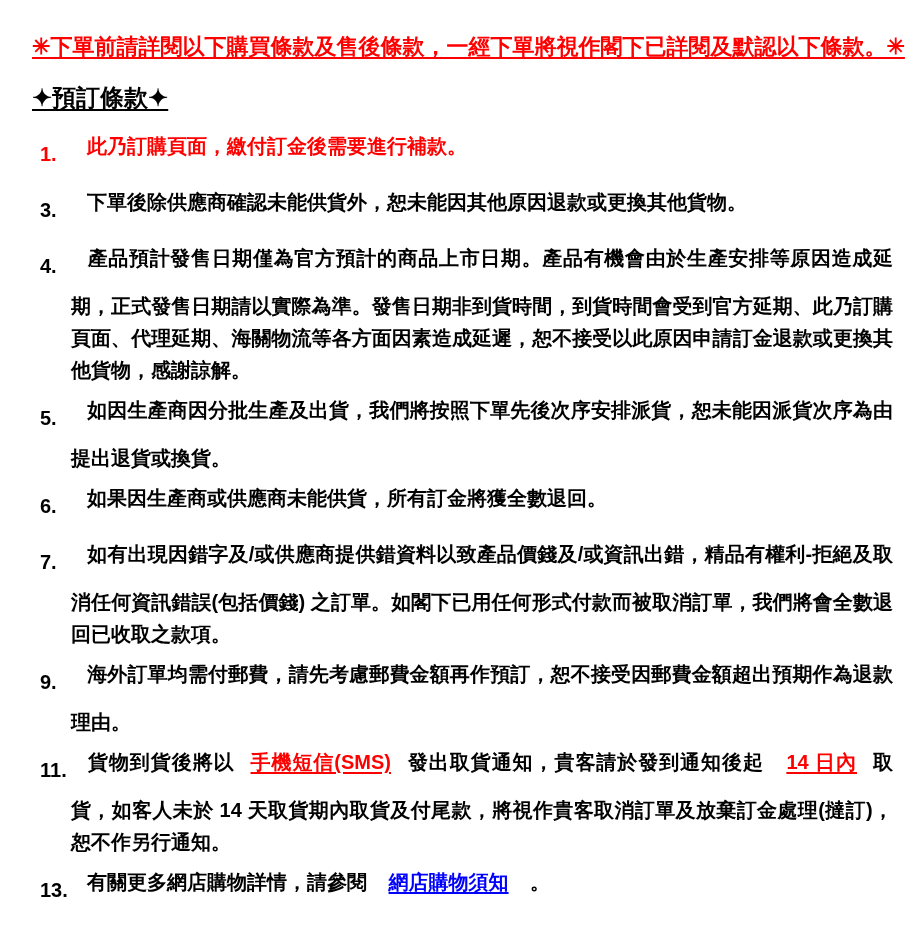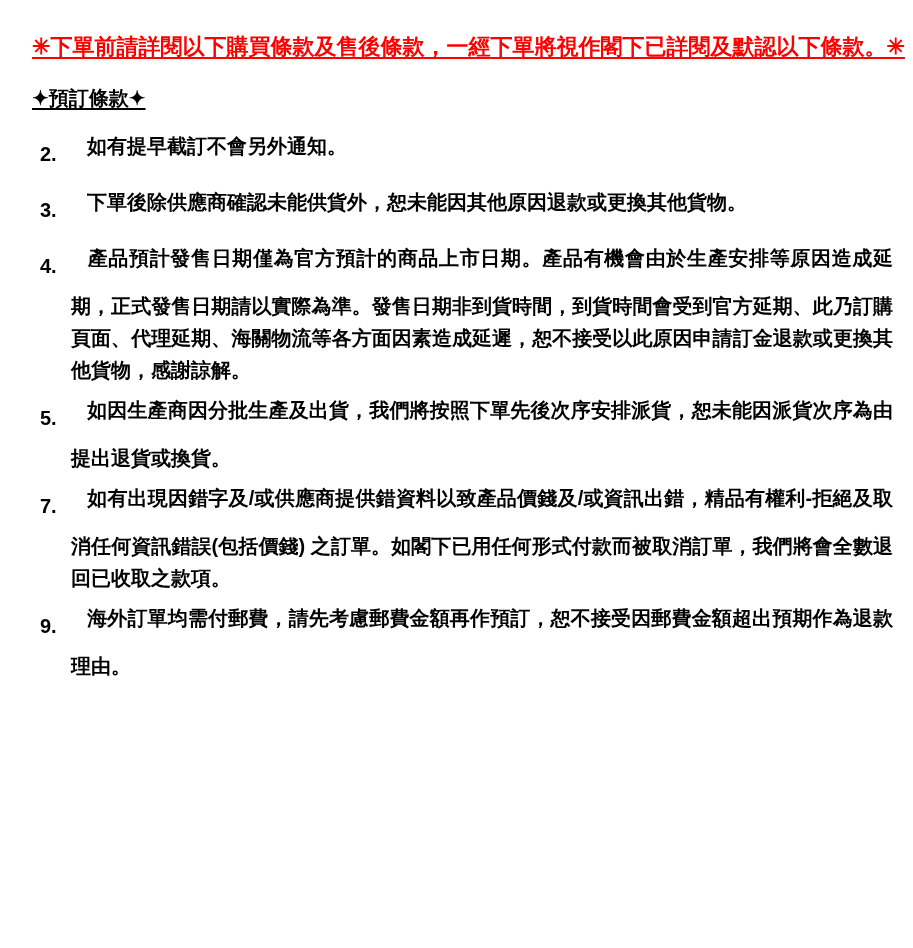--- a/index.html
+++ b/index.html
@@ -16,21 +16,21 @@
   .notice {
     color: var(--red, #ff0000);
     font-size: 22px;
     line-height: 30px;
     text-decoration: underline;
     text-underline-offset: 3px;
     margin-bottom: 21px;
     white-space: nowrap;
   }
   .section-title {
-    font-size: 20px;
+    font-size: 24px;
     line-height: 30px;
     text-decoration: underline;
     text-underline-offset: 3px;
     margin-bottom: 17px;
   }
   ol.terms {
     list-style: none;
     font-size: 20px;
     line-height: 32px;
   }
@@ -61,19 +61,22 @@
   }
 </style>
 </head>
 <body style="--red: #ff0000; --blue: #0000ff; --ink: #000000; background: rgb(255, 255, 255);">
 
 <div class="notice">✳下單前請詳閱以下購買條款及售後條款，一經下單將視作閣下已詳閱及默認以下條款。✳</div>
 
 <div class="section-title">✦預訂條款✦</div>
 
 <ol class="terms">
-    <li><span class="num">2.</span><span class="seg normal">如有提早截訂不會另外通知。</span></li>
+    <li class="red-item"><span class="num">1.</span><span class="seg red">此乃訂購頁面，繳付訂金後需要進行補款。</span></li>
     <li><span class="num">3.</span><span class="seg normal">下單後除供應商確認未能供貨外，恕未能因其他原因退款或更換其他貨物。</span></li>
     <li><span class="num">4.</span><span class="seg normal">產品預計發售日期僅為官方預計的商品上市日期。產品有機會由於生產安排等原因造成延期，正式發售日期請以實際為準。發售日期非到貨時間，到貨時間會受到官方延期、此乃訂購頁面、代理延期、海關物流等各方面因素造成延遲，恕不接受以此原因申請訂金退款或更換其他貨物，感謝諒解。</span></li>
     <li><span class="num">5.</span><span class="seg normal">如因生產商因分批生產及出貨，我們將按照下單先後次序安排派貨，恕未能因派貨次序為由提出退貨或換貨。</span></li>
+    <li><span class="num">6.</span><span class="seg normal">如果因生產商或供應商未能供貨，所有訂金將獲全數退回。</span></li>
     <li><span class="num">7.</span><span class="seg normal">如有出現因錯字及/或供應商提供錯資料以致產品價錢及/或資訊出錯，精品有權利-拒絕及取消任何資訊錯誤(包括價錢) 之訂單。如閣下已用任何形式付款而被取消訂單，我們將會全數退回已收取之款項。</span></li>
     <li><span class="num">9.</span><span class="seg normal">海外訂單均需付郵費，請先考慮郵費金額再作預訂，恕不接受因郵費金額超出預期作為退款理由。</span></li>
+    <li><span class="num">11.</span><span class="seg normal">貨物到貨後將以</span><span class="seg red-underline">手機短信(SMS)</span><span class="seg normal">發出取貨通知，貴客請於發到通知後起 </span><span class="seg red-underline">14 日內</span><span class="seg normal">取貨，如客人未於 14 天取貨期內取貨及付尾款，將視作貴客取消訂單及放棄訂金處理(撻訂)，恕不作另行通知。</span></li>
+    <li><span class="num">13.</span><span class="seg normal">有關更多網店購物詳情，請參閱 </span><a href="#" class="seg link">網店購物須知</a><span class="seg normal"> 。</span></li>
   </ol>
 
 </body></html>

